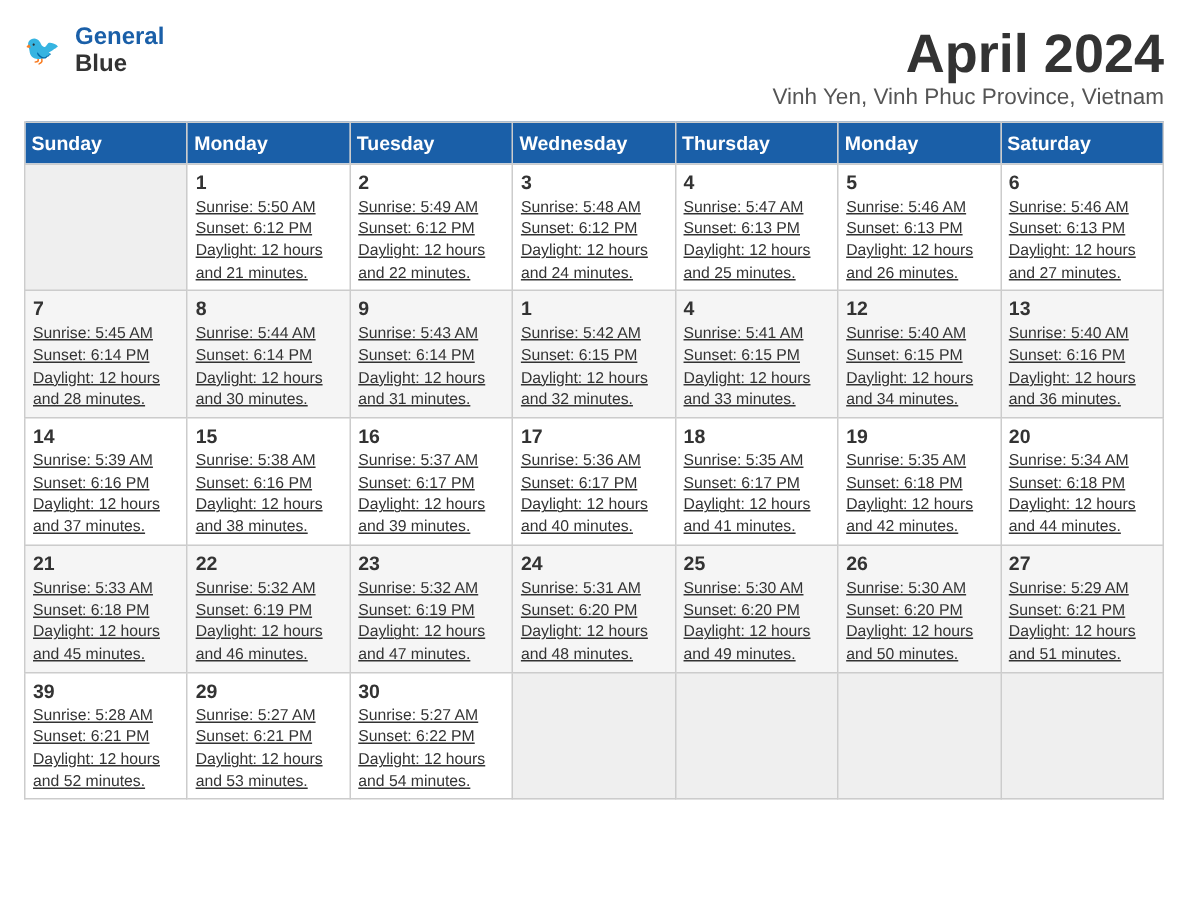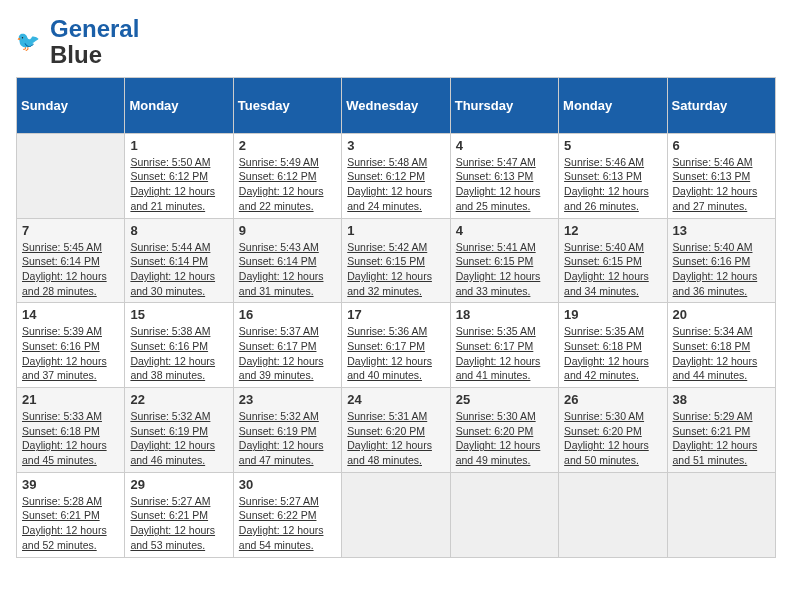--- a/index.html
+++ b/index.html
@@ -15,21 +15,21 @@
       justify-content: space-between;
       align-items: flex-start;
       margin-bottom: 8px;
     }
     .logo {
       display: flex;
       align-items: center;
       gap: 4px;
     }
     .logo-text {
-      font-size: 24px;
+      font-size: 16px;
       font-weight: bold;
       color: #333;
       line-height: 1.1;
     }
     .logo-text span {
       color: #1a5fa8;
     }
     .logo-bird {
       width: 30px;
       height: 30px;
@@ -48,21 +48,21 @@
       color: #555;
     }
     .calendar {
       width: 100%;
       border-collapse: collapse;
       font-size: 11px;
     }
     .calendar thead tr th {
       background: #1a5fa8;
       color: #fff;
-      padding: 20px 4px;
+      padding: 6px 4px;
       text-align: left;
       font-size: 13px;
       font-weight: bold;
       border: 1px solid #ccc;
     }
     .calendar tbody tr td {
       border: 1px solid #ccc;
       vertical-align: top;
       padding: 4px 5px;
       width: calc(100% / 7);
@@ -100,20 +100,24 @@
 <div class="header">
   <div class="logo">
     <svg class="logo-bird" viewBox="0 0 40 40" xmlns="http://www.w3.org/2000/svg">
       <text y="28" font-size="26" fill="#1a5fa8">🐦</text>
     </svg>
     <div class="logo-text">
       <div><span>General</span></div>
       <div>Blue</div>
     </div>
   </div>
+  <div class="title-block">
+    <div class="month-title">April 2024</div>
+    <div class="location-title">Vinh Yen, Vinh Phuc Province, Vietnam</div>
+  </div>
 </div>
 
 <table class="calendar">
   <thead>
     <tr>
     <th>Sunday</th>
         <th>Monday</th>
         <th>Tuesday</th>
         <th>Wednesday</th>
         <th>Thursday</th>
@@ -228,21 +232,21 @@
         </td>
         <td>
           <span class="day-num">25</span>
           <div class="day-info">Sunrise: 5:30 AM<br>Sunset: 6:20 PM<br>Daylight: 12 hours<br>and 49 minutes.</div>
         </td>
         <td>
           <span class="day-num">26</span>
           <div class="day-info">Sunrise: 5:30 AM<br>Sunset: 6:20 PM<br>Daylight: 12 hours<br>and 50 minutes.</div>
         </td>
         <td>
-          <span class="day-num">38</span>
+          <span class="day-num">27</span>
           <div class="day-info">Sunrise: 5:29 AM<br>Sunset: 6:21 PM<br>Daylight: 12 hours<br>and 51 minutes.</div>
         </td>
       </tr>
       <tr>
         <td>
           <span class="day-num">39</span>
           <div class="day-info">Sunrise: 5:28 AM<br>Sunset: 6:21 PM<br>Daylight: 12 hours<br>and 52 minutes.</div>
         </td>
         <td>
           <span class="day-num">29</span>

